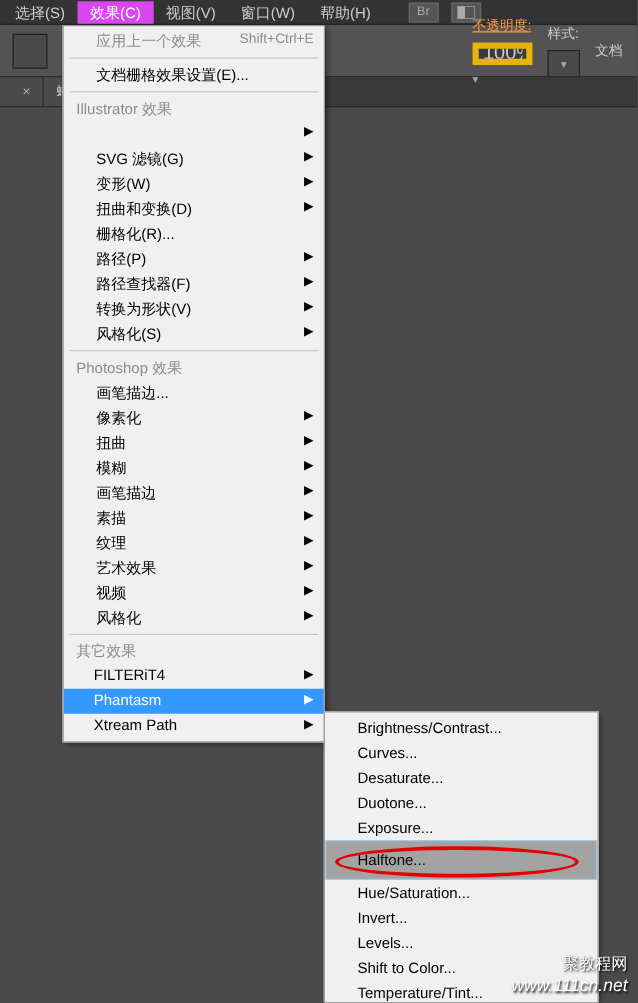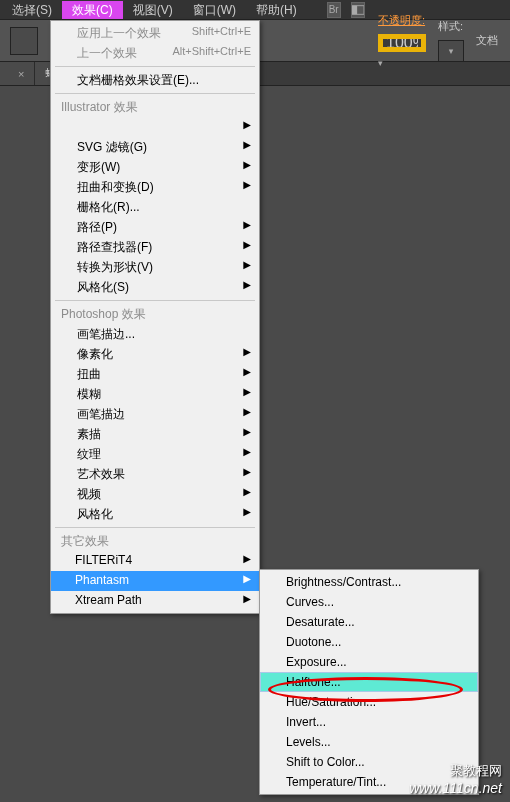--- a/index.html
+++ b/index.html
@@ -30,21 +30,21 @@
     background: #d946ef;
     color: #fff;
   }
   .menubar-right {
     margin-left: 20px;
     display: flex;
     gap: 10px;
     align-items: center;
   }
   .mbtn {
-    width: 14px; height: 16px; background: #555; border: 1px solid #666;
+    width: 24px; height: 16px; background: #555; border: 1px solid #666;
     display: flex; align-items: center; justify-content: center; font-size: 10px; color: #aaa;
   }
   
   .optionsbar {
     height: 42px;
     background: #535353;
     border-bottom: 1px solid #222;
     display: flex;
     align-items: center;
     padding-left: 10px;
@@ -124,21 +124,21 @@
     background: #f0f0f0;
     border: 1px solid #9a9a9a;
     box-shadow: 2px 2px 4px rgba(0,0,0,0.4);
     padding: 2px 0;
     color: #000;
   }
   .submenu .row {
     display: flex; align-items: center;
     padding: 2px 8px 2px 26px; height: 20px;
   }
-  .submenu .row.hover { background: #5eead4; border: 1px solid #a8c8e8; height: 20px; padding: 1px 7px 1px 25px; }
+  .submenu .row.hover { background: #a3a3a3; border: 1px solid #a8c8e8; height: 32px; padding: 1px 7px 1px 25px; }
 
   
   .ellipse {
     position: absolute;
     border: 3px solid #e40000;
     border-radius: 50%;
     pointer-events: none;
   }
   .ellipse.e1 { top: 677px; left: 268px; width: 195px; height: 25px; }
 
@@ -204,24 +204,20 @@
   </div>
 </div>
 
 <div class="canvas"></div>
 
 <div class="menu">
   <div class="row disabled">
     <span class="label">应用上一个效果</span>
     <span class="accel">Shift+Ctrl+E</span>
   </div>
-  <div class="row disabled">
-    <span class="label">上一个效果</span>
-    <span class="accel">Alt+Shift+Ctrl+E</span>
-  </div>
   <div class="sep"></div>
   <div class="row">
     <span class="label">文档栅格效果设置(E)...</span>
   </div>
   <div class="sep"></div>
 
   <div class="header">Illustrator 效果</div>
   <div class="row">
       <span class="arrow">▶</span>
     </div>

